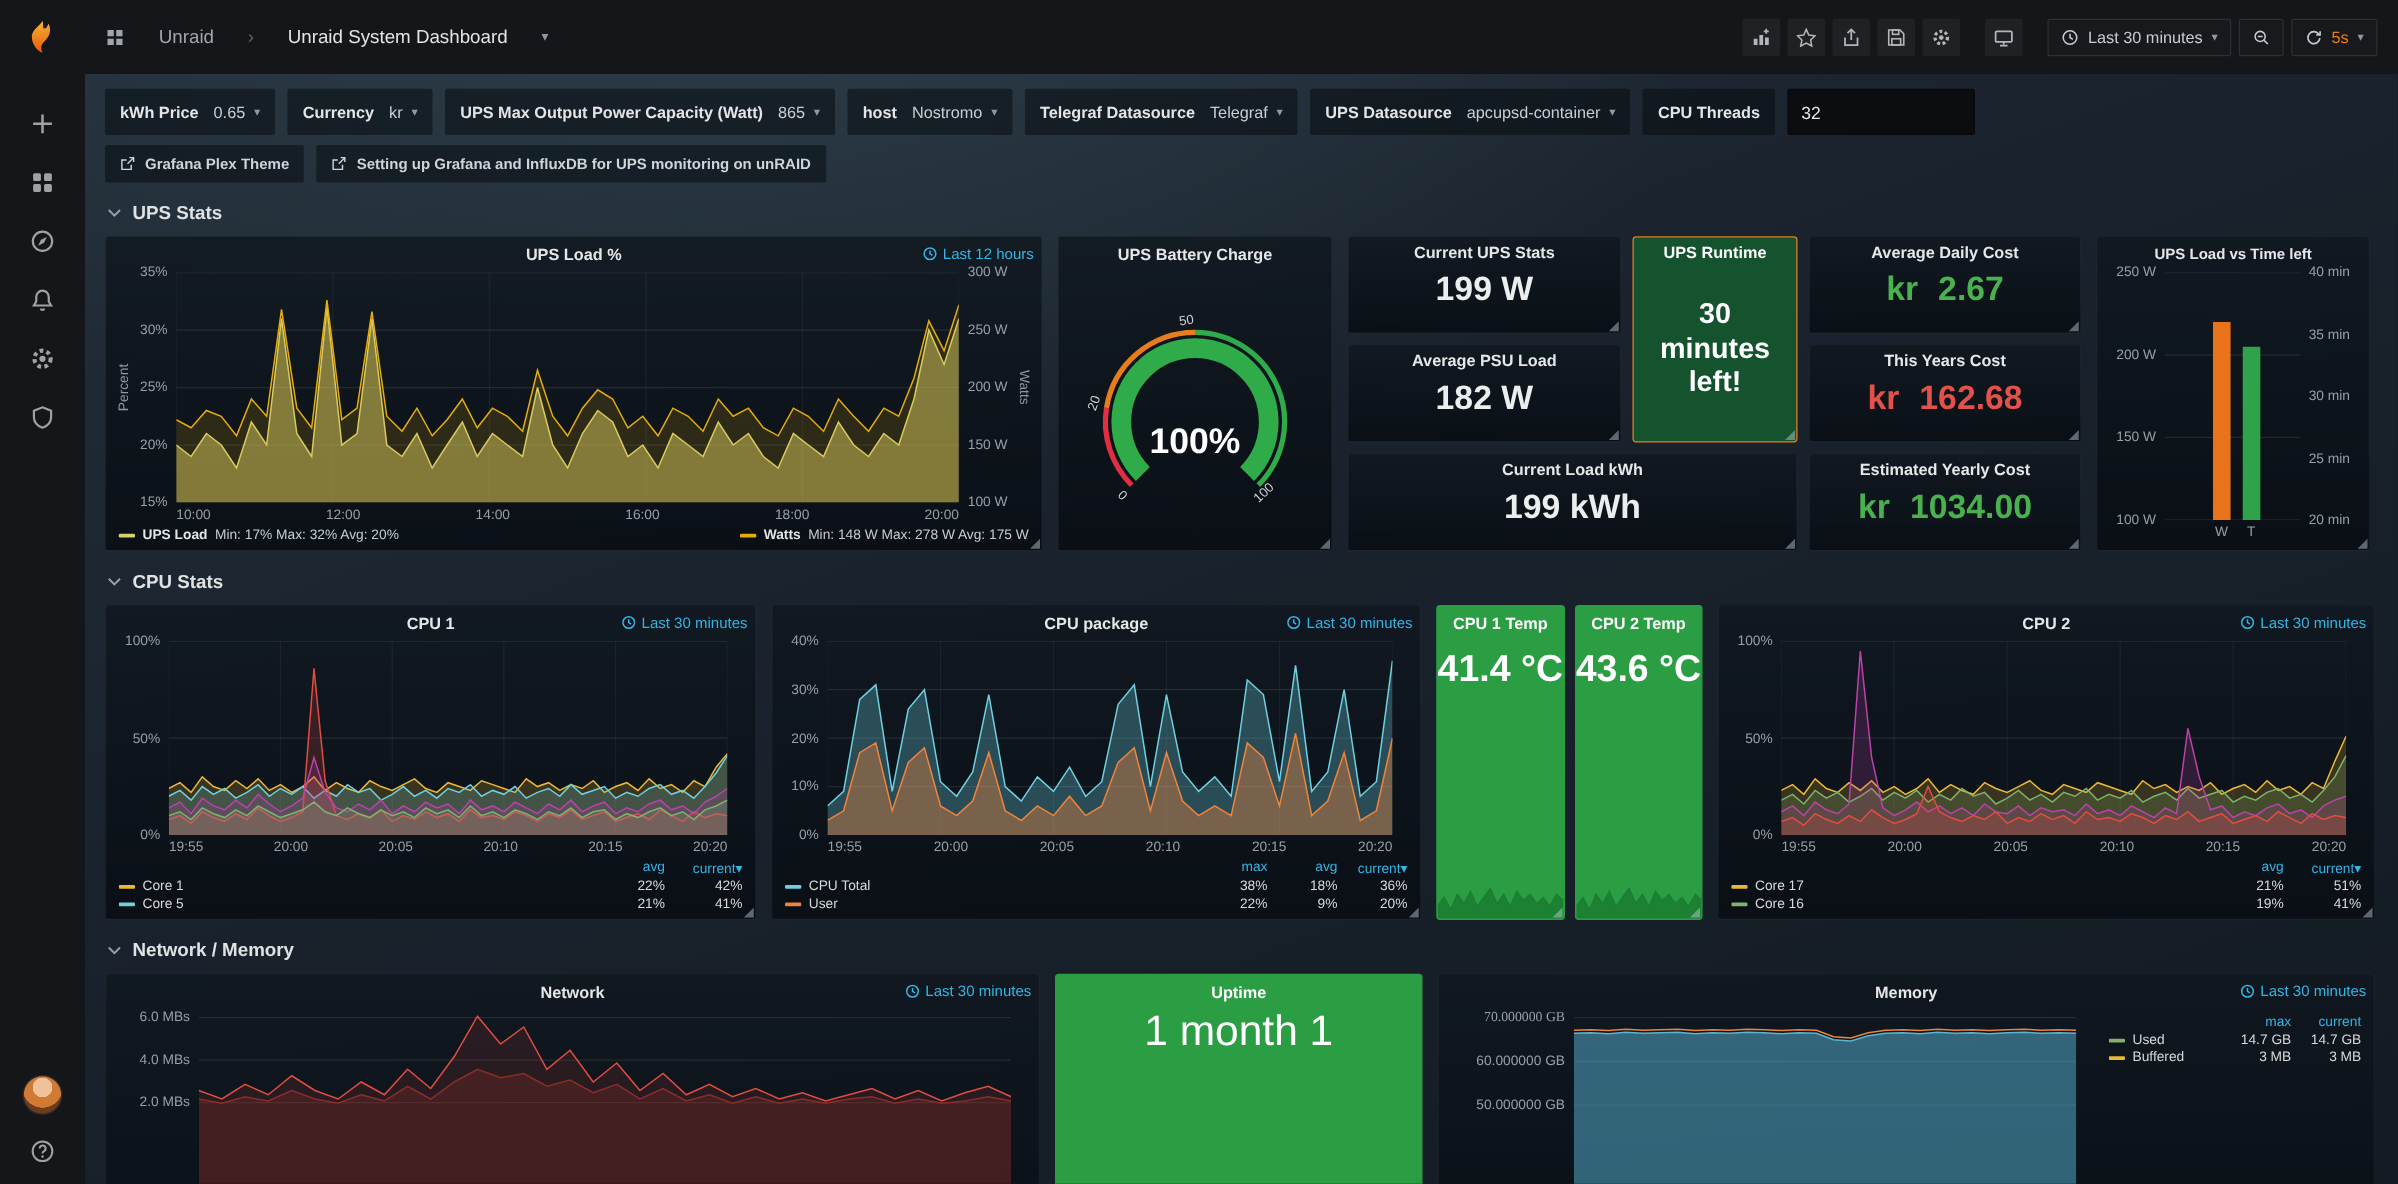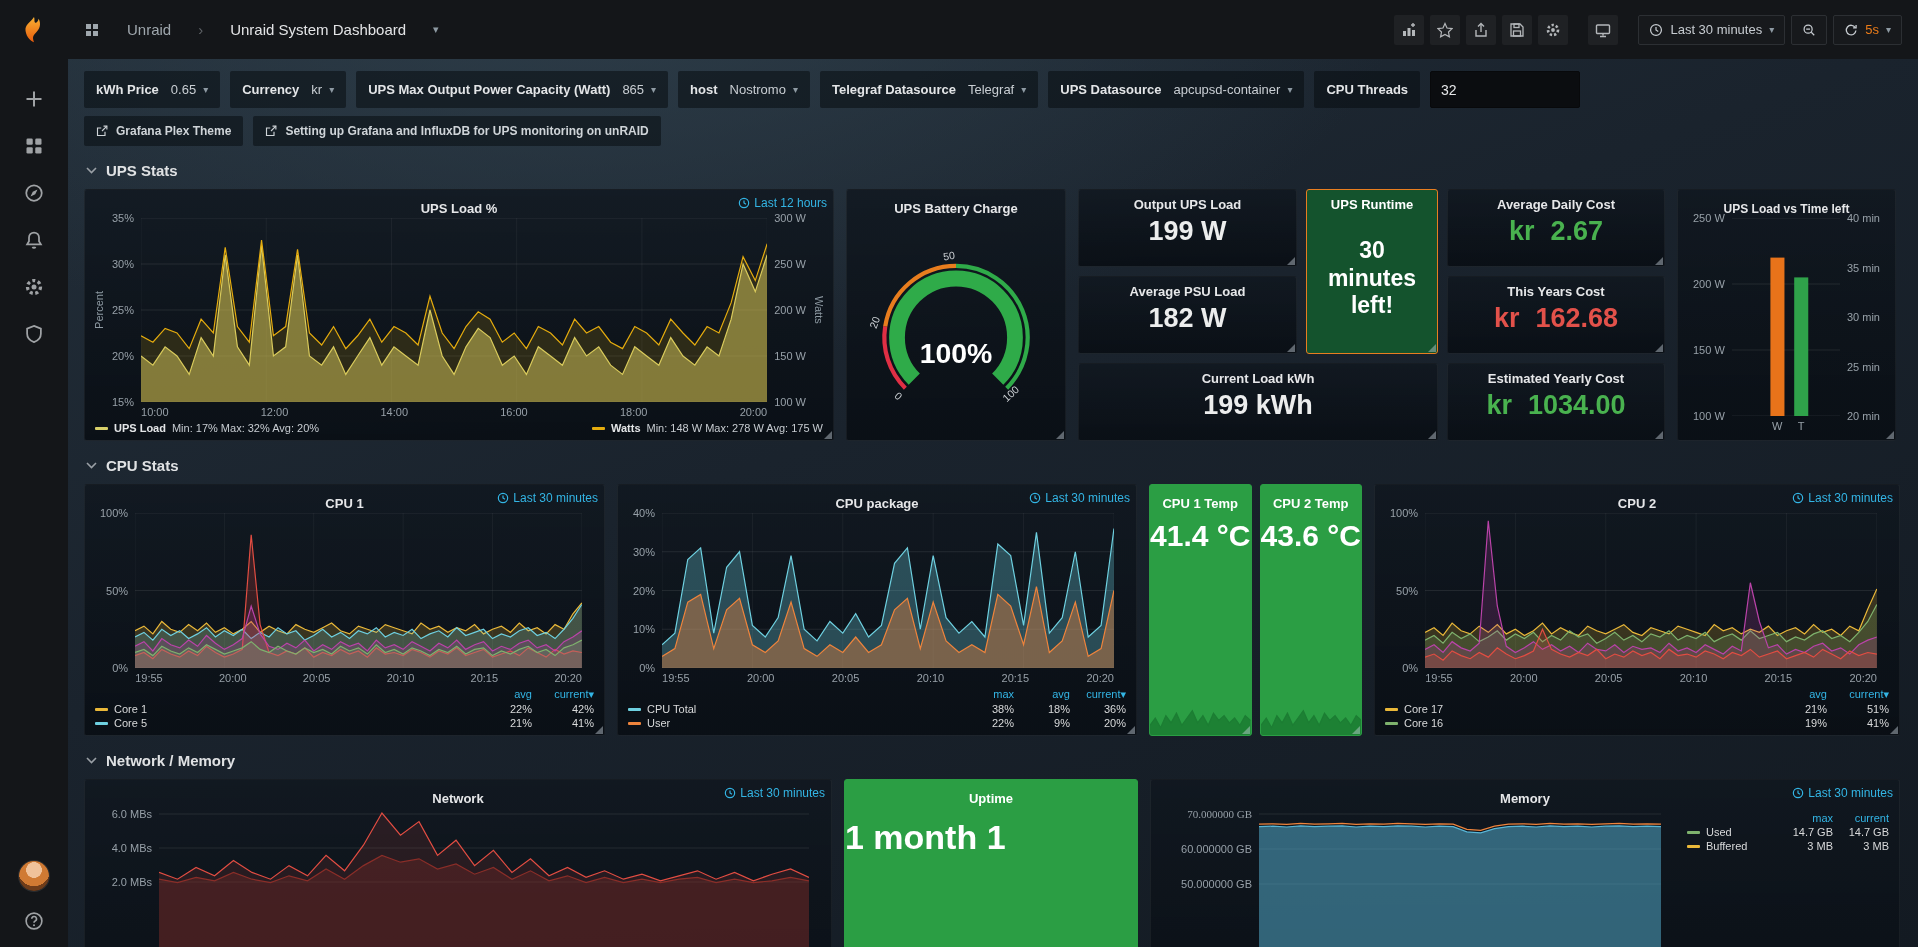--- a/index.html
+++ b/index.html
@@ -41,35 +41,35 @@
 .var-value{color:#c9ced3;display:flex;align-items:center;gap:7px}
 .threads-input{width:150px;height:37px;background:#0b0d10;border:1px solid #08090b;border-radius:2px;color:#e6e7e9;padding:0 10px;font-family:inherit;font-size:14px}
 .links-row{display:flex;gap:10px;margin-top:8px}
 .link-box{display:flex;align-items:center;gap:8px;background:rgba(7,12,17,.55);height:30px;padding:0 12px;border-radius:2px;font-weight:bold;font-size:12px;color:#cfd4d8;cursor:pointer}
 .section-h{display:flex;align-items:center;gap:9px;margin:16px 0 10px 2px;font-size:15px;font-weight:bold;color:#e0e2e4;cursor:pointer}
 .section-h .chev{color:#9aa0a6;display:flex}
 .row{display:flex;gap:12px;margin-bottom:14px}
 
 .panel{position:relative;background:linear-gradient(180deg,rgba(16,23,31,.82),rgba(9,14,20,.9));border:1px solid rgba(255,255,255,.05);border-radius:3px;display:flex;flex-direction:column;overflow:hidden}
 .panel::after{content:"";position:absolute;right:1px;bottom:1px;width:0;height:0;border-left:8px solid transparent;border-bottom:8px solid rgba(200,210,220,.45)}
-.panel-h{position:relative;height:26px;flex:0 0 26px;display:flex;align-items:flex-end;justify-content:center}
+.panel-h{position:relative;height:26px;flex:0 0 26px;display:flex;align-items:center;justify-content:center}
 .panel-title{font-weight:bold;font-size:13px;color:#e6e7e9;cursor:pointer;white-space:nowrap}
 .badge{position:absolute;right:6px;top:6px;display:flex;align-items:center;gap:4px;color:#33b5e5;font-size:12px}
 .panel-body{flex:1;padding:2px 8px 6px;display:flex;flex-direction:column;min-height:0}
 .panel.orange{background:#14532d;border-color:#e87e20}
 .panel.green{background:#2b9e44;border-color:#2b9e44}
 .panel.orange .panel-title,.panel.green .panel-title{color:#fff}
 .stat-grid{display:grid;grid-template-columns:219px 132px 218px;grid-template-rows:78px 78px 78px;gap:9px;flex:0 0 587px}
 .stat .panel-h{height:22px;flex-basis:22px}
 .stat-value{flex:1;display:flex;align-items:center;justify-content:center;font-size:27px;font-weight:bold;color:#eceded;gap:16px;padding-bottom:16px}
 .stat-green{color:#49b24f}
 .stat-red{color:#e2514a}
 .runtime-value{flex:1;display:flex;align-items:center;justify-content:center;text-align:center;font-size:23px;font-weight:bold;color:#fff;padding:0 14px 8px;line-height:1.2}
 .temp-value{font-size:30px;font-weight:bold;color:#fff;text-align:center;margin-top:8px}
-.uptime-value{font-size:34px;font-weight:bold;color:#fff;text-align:left;margin-top:12px;white-space:nowrap}
+.uptime-value{font-size:34px;font-weight:normal;color:#fff;text-align:center;white-space:nowrap}
 .spark{position:absolute;left:0;right:0;bottom:0;height:34px}
 .spark svg{position:absolute;inset:0;width:100%;height:100%}
 
 .chart{flex:1;min-height:0}
 .chart-grid{display:grid;grid-template-columns:auto auto minmax(0,1fr) auto auto;grid-template-rows:minmax(0,1fr) auto;column-gap:7px;min-height:0}
 .ylab{writing-mode:vertical-rl;transform:rotate(180deg);font-size:11px;color:#8e9aa3;align-self:center}
 .ylab.r{transform:none}
 .yticks{display:flex;flex-direction:column;justify-content:space-between;font-size:11px;color:#97a0a8;line-height:10px;margin:-5px 0}
 .yticks.ta-r{text-align:right}
 .yticks.abs{position:relative;margin:0}
@@ -415,21 +415,21 @@
           <text class="gtick" x="78" y="10" transform="rotate(-8 84 8)">50</text>
           <text class="gtick" x="136" y="142" transform="rotate(-43 142 141)">100</text>
           <text class="gvalue" x="90" y="108" text-anchor="middle">100%</text>
         </svg>
       </div>
     </div>
 
     <div class="stat-grid">
       <div class="panel stat" style="grid-area:1/1">
         <div class="panel-h">
-            <span class="panel-title">Output UPS Load</span>
+            <span class="panel-title">Current UPS Stats</span>
           </div>
         <div class="stat-value">199 W</div>
       </div>
       <div class="panel stat orange" style="grid-area:1/2/3/3">
         <div class="panel-h">
             <span class="panel-title">UPS Runtime</span>
           </div>
         <div class="runtime-value">30 minutes left!</div>
       </div>
       <div class="panel stat" style="grid-area:1/3">

